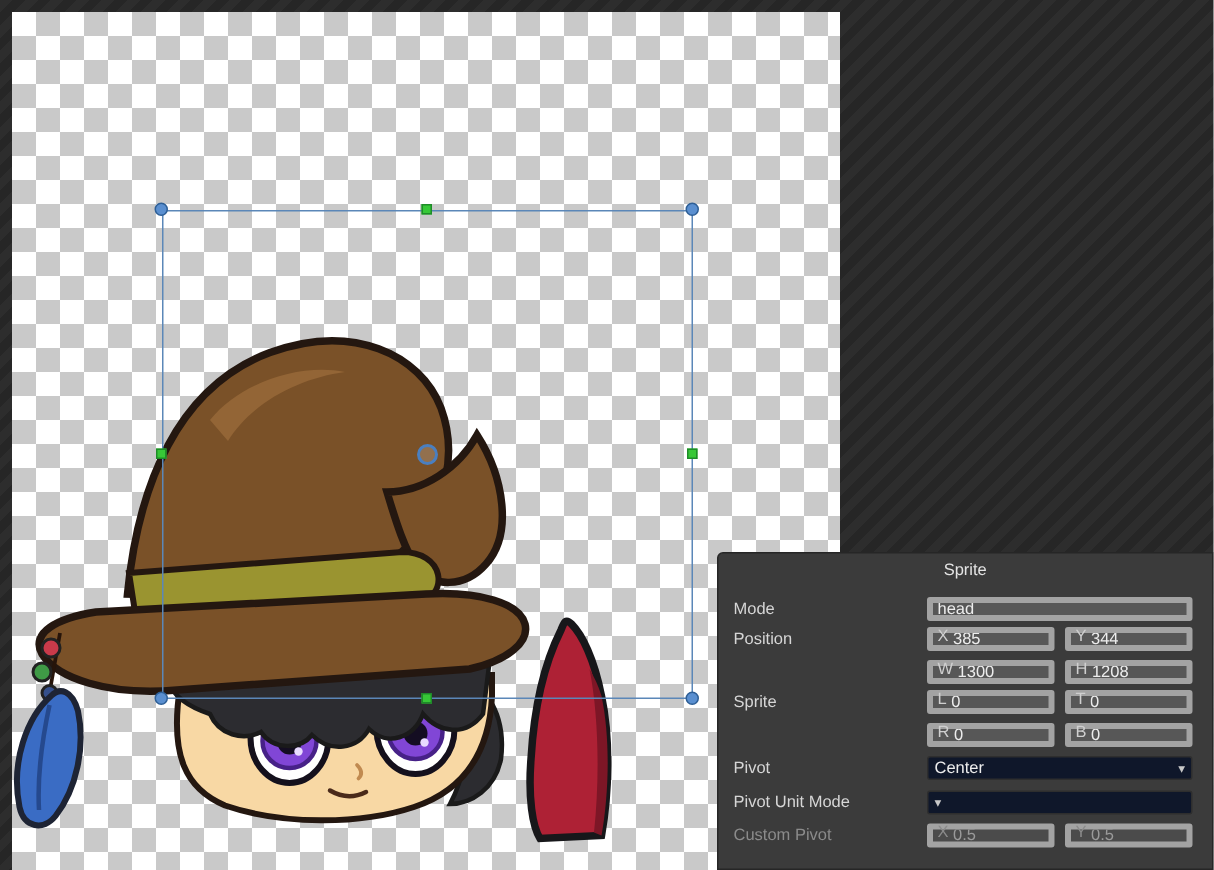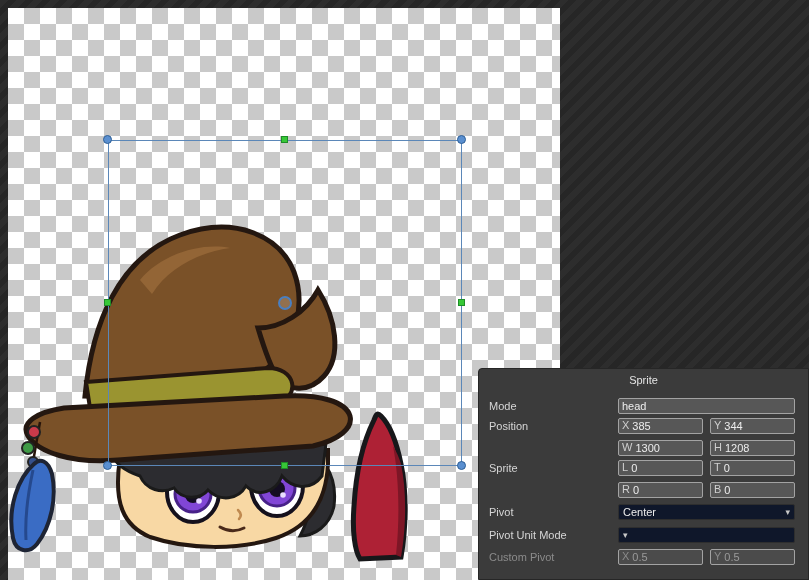--- a/index.html
+++ b/index.html
@@ -31,22 +31,22 @@
   
   .panel{
     position:absolute;left:478px;top:368px;width:331px;height:212px;z-index:50;
     background:#3b3b3b;border:1px solid #262626;box-sizing:border-box;
     border-top-left-radius:4px;color:#d6d6d6;font-size:11px;
   }
   .panel-title{position:absolute;top:5px;left:0;right:0;text-align:center;color:#e4e4e4;font-size:11px;}
   .row{position:absolute;left:0;right:0;height:17px;}
   .lbl{position:absolute;left:10px;top:2px;font-size:11px;color:#d6d6d6;white-space:nowrap;}
   .ctrl{position:absolute;left:139px;width:177px;top:0;height:16px;display:flex;gap:7px;}
-  .tfield,.pfield{background:#575757;border:1px solid #a3a3a3;border-radius:2px;height:16px;
-    box-sizing:border-box;display:flex;align-items:flex-start;flex:1;min-width:0;}
+  .tfield,.pfield{background:#575757;border:4px solid #a3a3a3;border-radius:2px;height:16px;
+    box-sizing:border-box;display:flex;align-items:flex-end;flex:1;min-width:0;}
   input{background:transparent;border:0;outline:0;color:#ededed;font-size:11px;
     font-family:inherit;width:100%;min-width:0;padding:0 3px;height:100%;}
   .pfx{color:#cfcfcf;font-size:11px;padding-left:3px;flex:0 0 auto;}
   .dropdown{flex:1;background:#0f172a;border:1px solid #2e2e2e;border-radius:2px;display:flex;
     align-items:center;padding:0 4px;box-sizing:border-box;height:16px;}
   .dd-val{flex:1;font-size:11px;color:#ededed;}
   .dd-arrow{font-size:9px;color:#c8c8c8;}
   .grayed .lbl{color:#8b8b8b;}
   .grayed .pfx{color:#8b8b8b;}
   .grayed input{color:#9a9a9a;}

